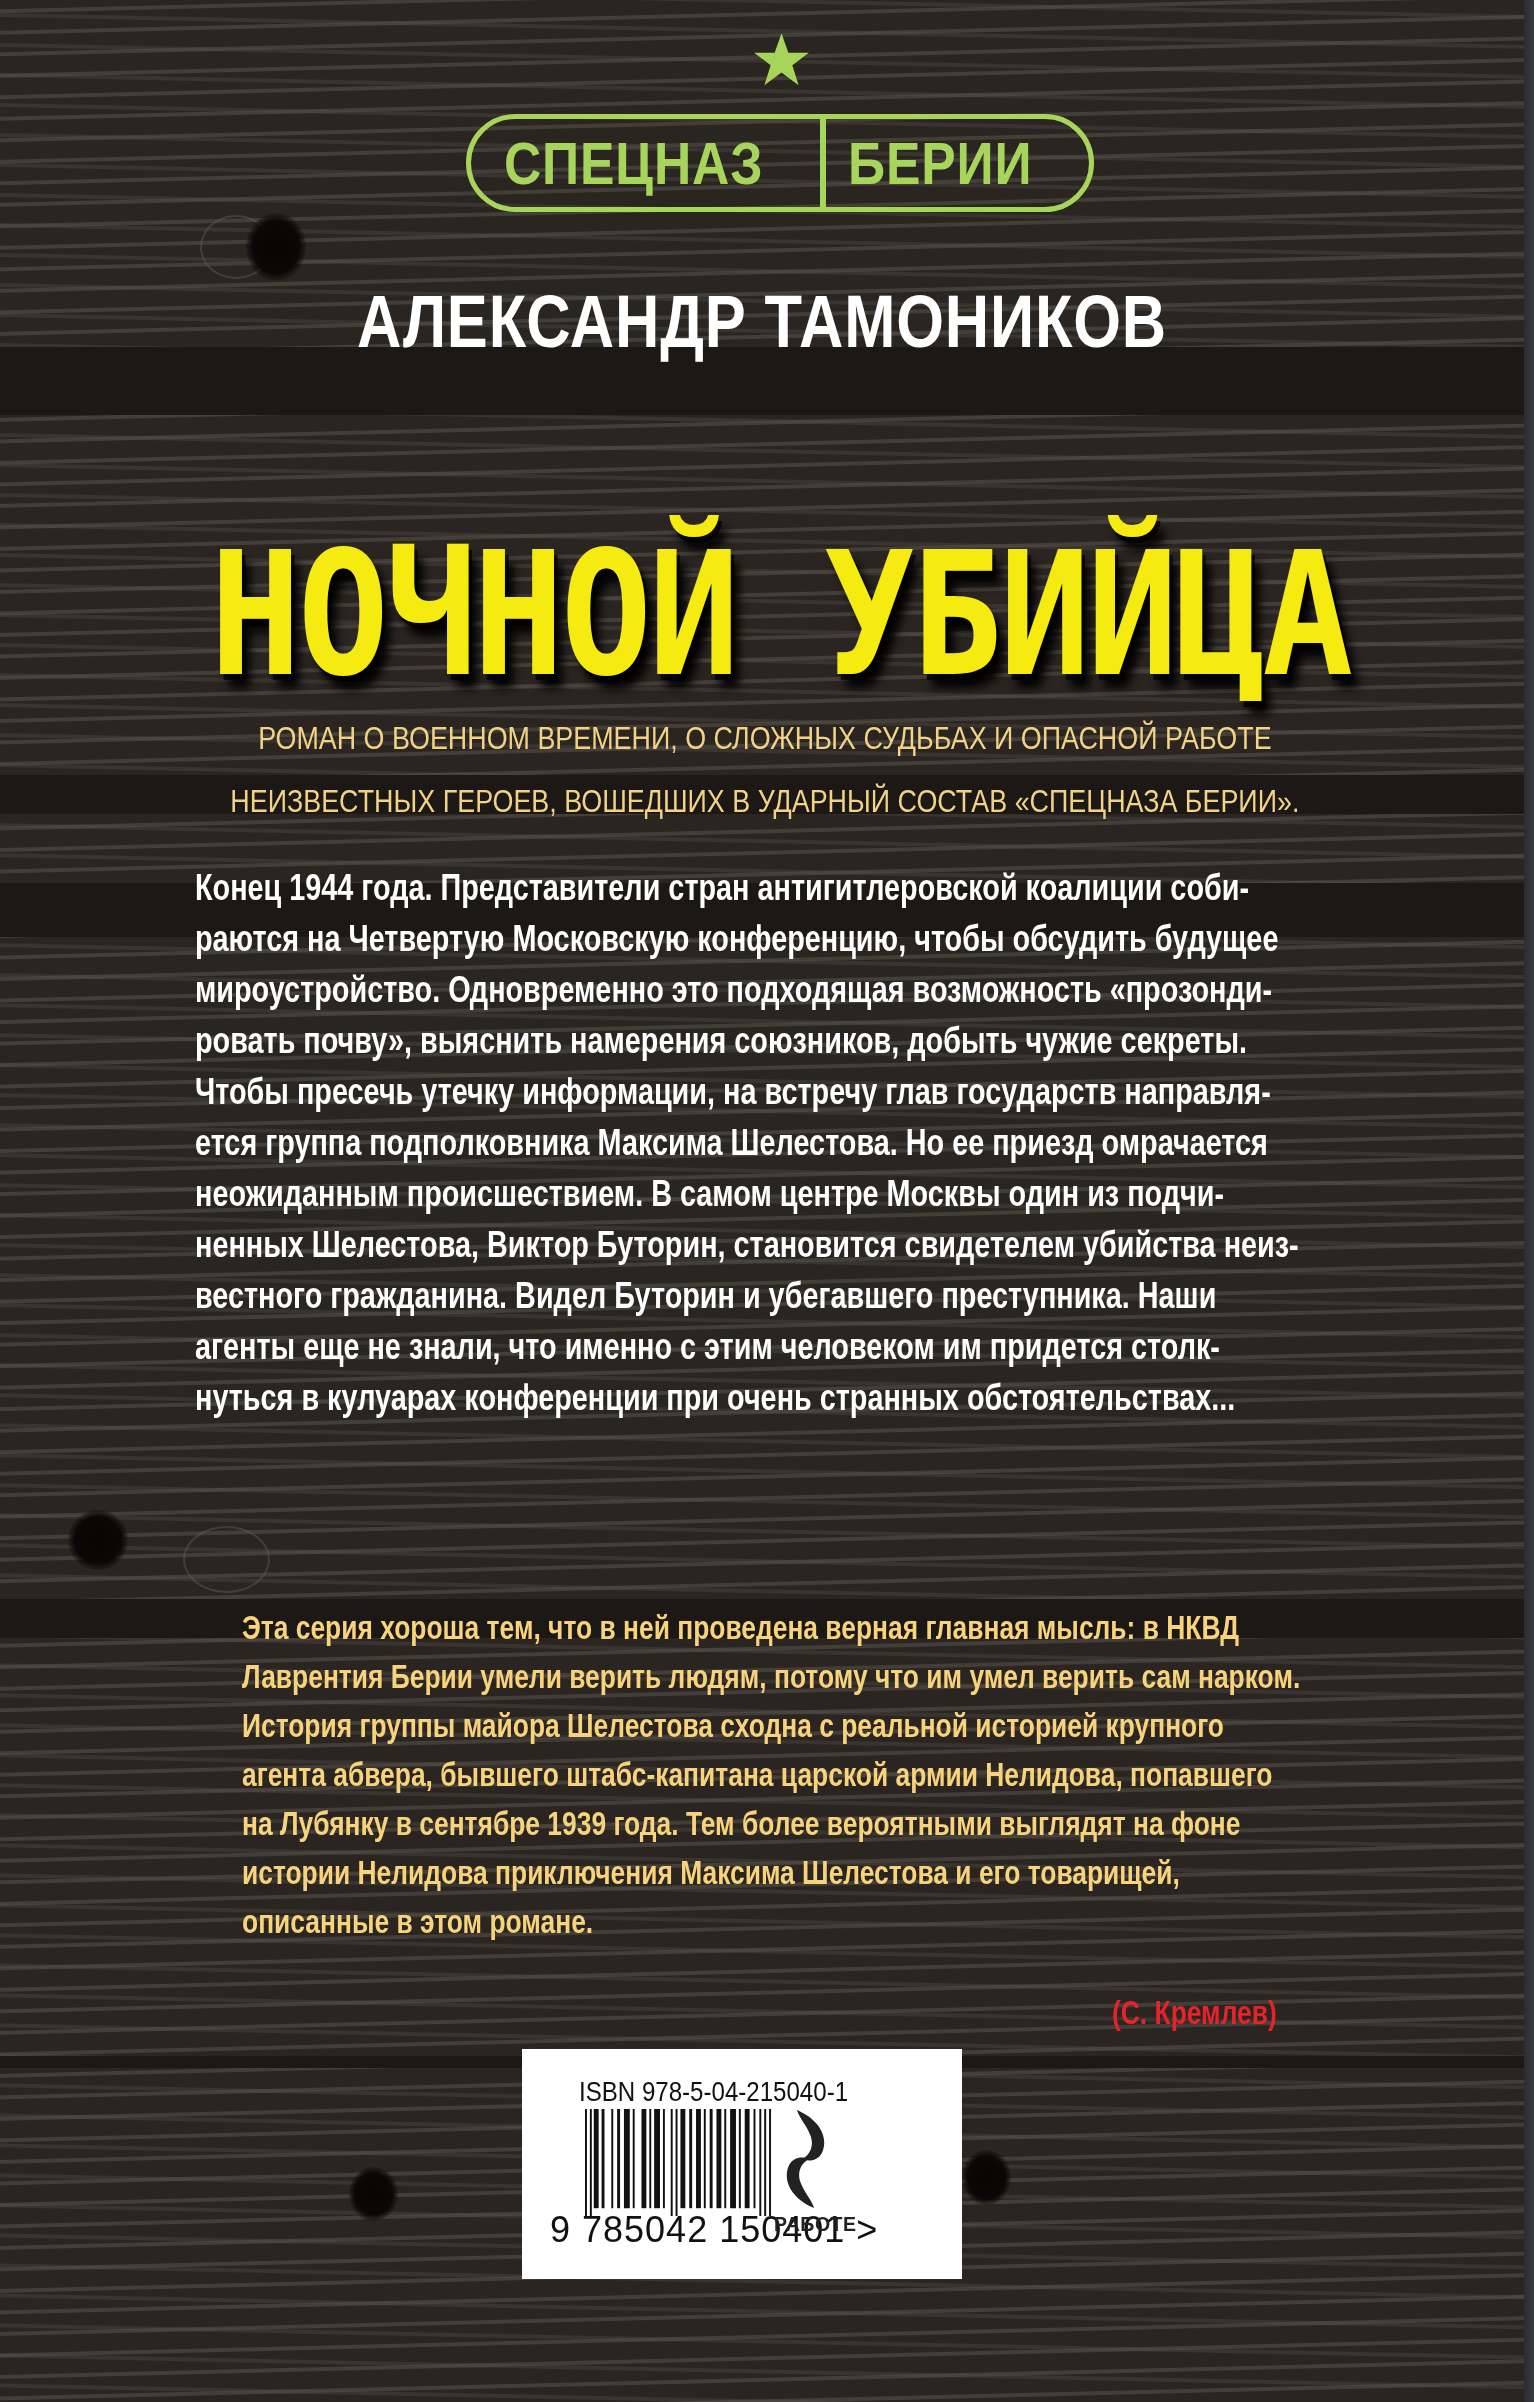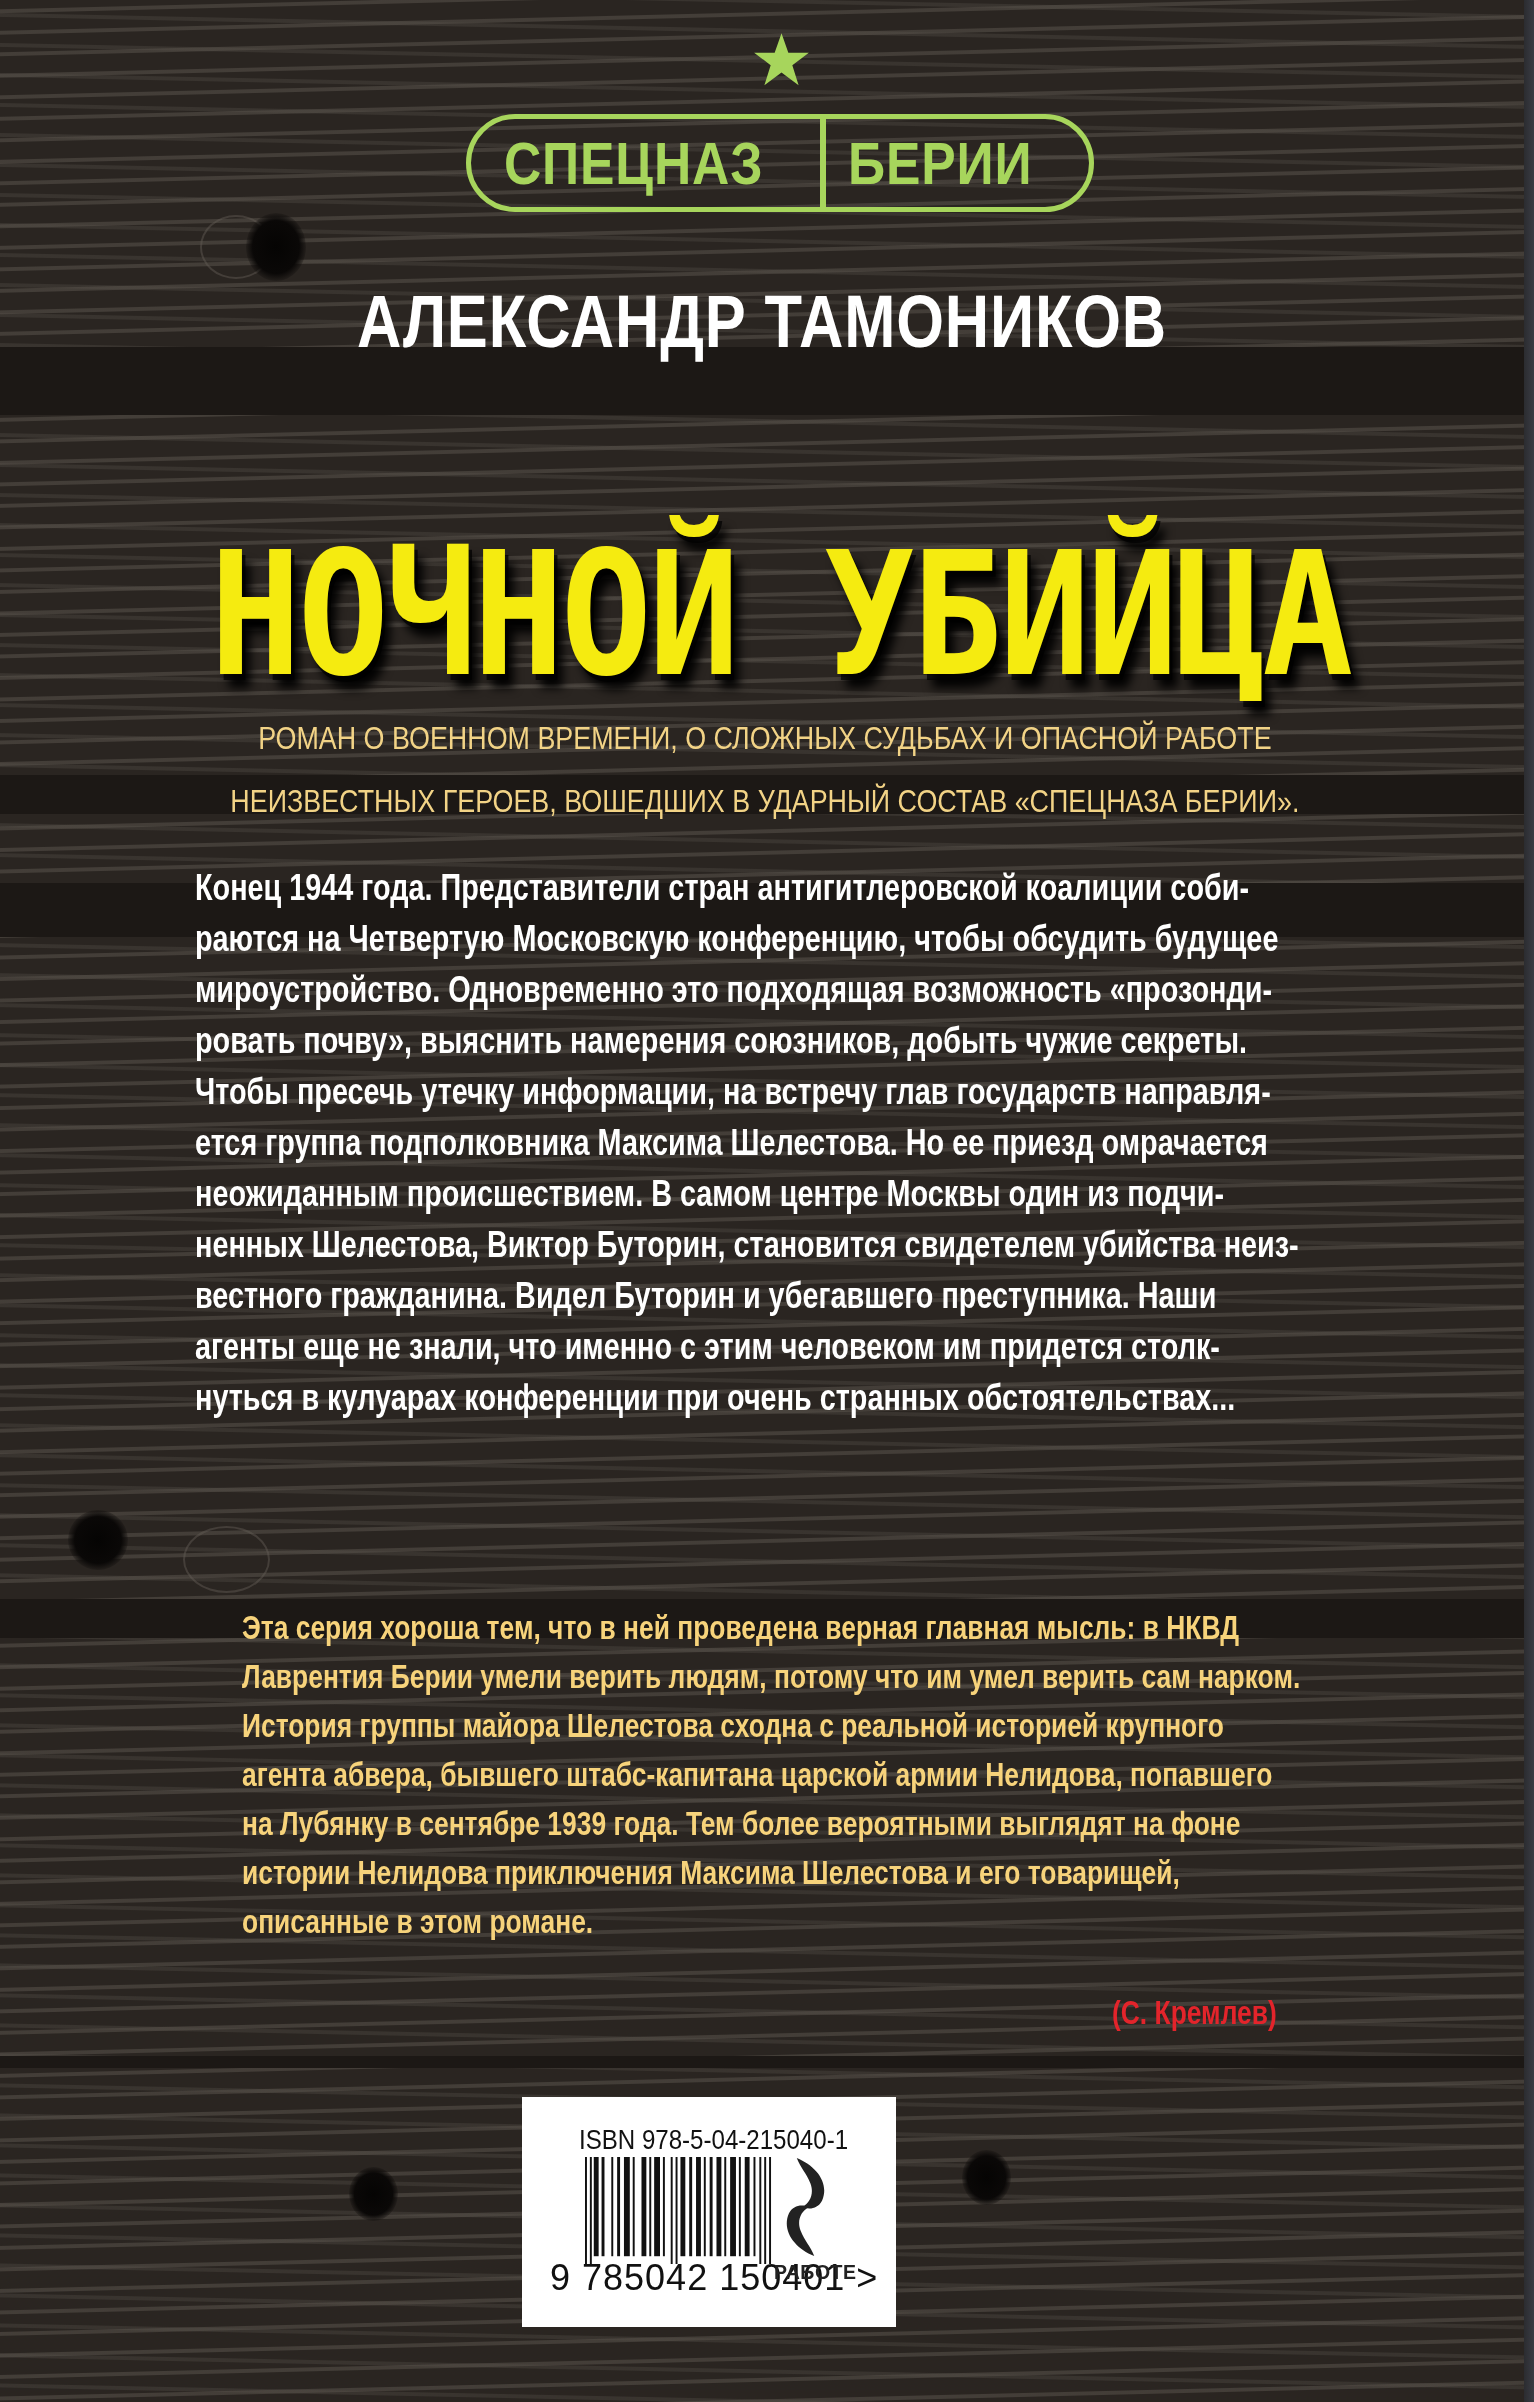--- a/index.html
+++ b/index.html
@@ -92,23 +92,22 @@
     }
     .attribution {
       position: absolute; left: 1112px; top: 1988px; width: 234px;
       color: #e3242b; font-weight: bold; font-size: 33px; line-height: 49px;
       white-space: nowrap;
       transform: scaleX(0.80); transform-origin: left center;
     }
 
     
     .barcode-box {
-      position: absolute; left: 522px; top: 2049px; width: 374px; height: 230px;
+      position: absolute; left: 522px; top: 2049px; width: 440px; height: 230px;
       background: #ffffff;
-      margin-top: 48px;
     }
     .isbn-label {
       position: absolute; left: 57px; top: 27px; font-size: 28px; color: #111;
       white-space: nowrap;
       transform: scaleX(0.86); transform-origin: left center;
     }
     .bars {
       position: absolute; left: 63px; top: 60px; width: 187px; height: 107px;
     }
     .barcode-digits {

